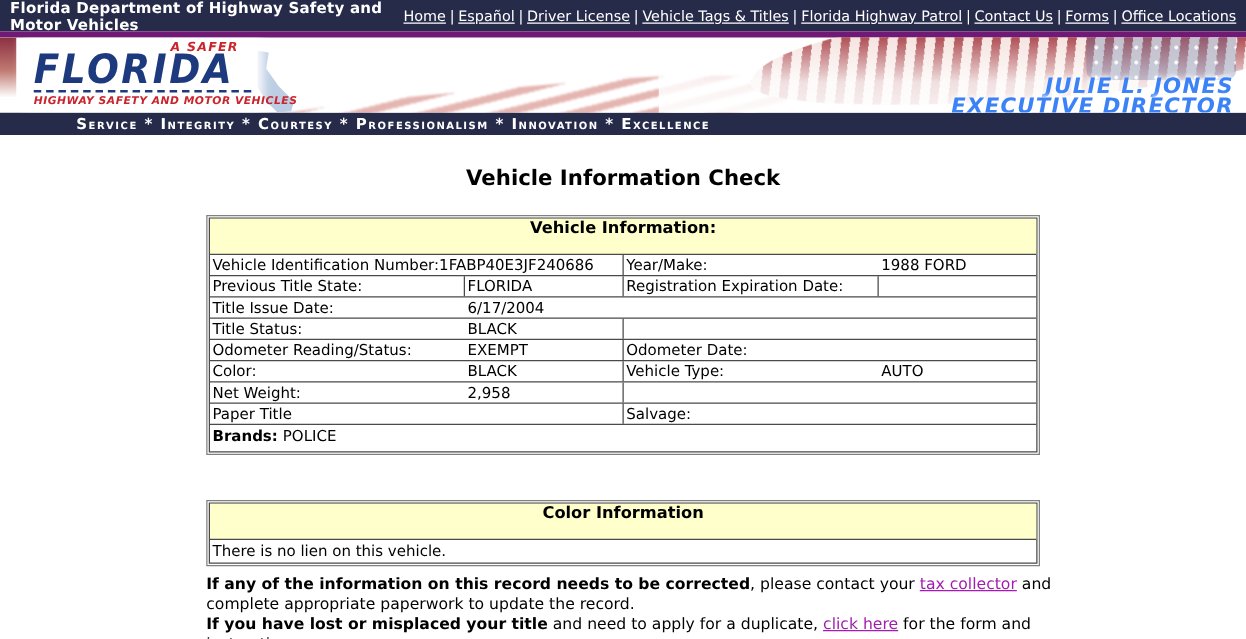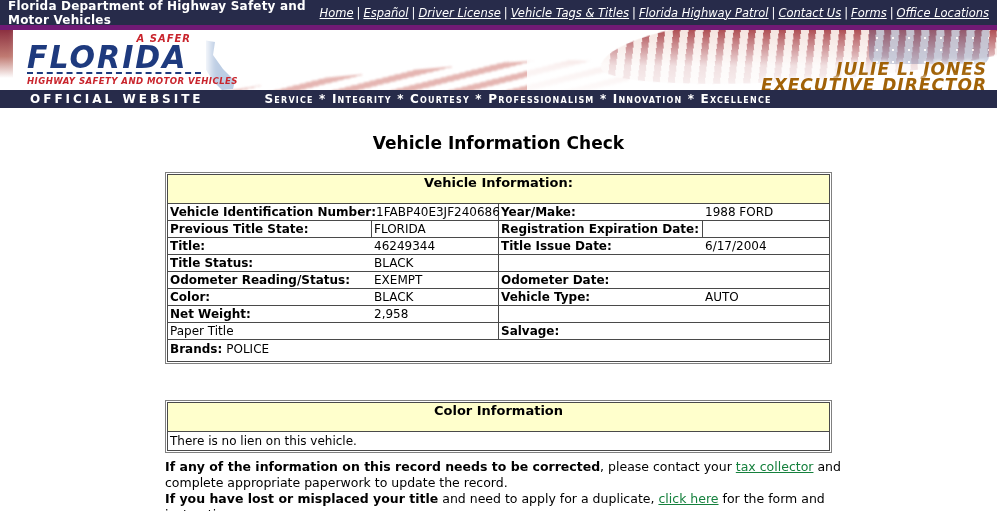--- a/index.html
+++ b/index.html
@@ -3,21 +3,21 @@
 <meta charset="utf-8">
 <style>
   * { margin:0; padding:0; box-sizing:border-box; }
   html,body { width:997px; height:511px; background:#fff; overflow:hidden;
               font-family:"DejaVu Sans", sans-serif; color:#000; }
 
   
   .topbar { height:25px; background:#272b4a; color:#fff; display:flex;
             align-items:center; justify-content:center; padding:0 8px; }
   .topbar-title { font-weight:bold; font-size:12px; letter-spacing:0.2px; }
-  .topbar-nav { font-size:11.5px; white-space:nowrap;font-style:italic; }
+  .topbar-nav { font-size:11.5px; white-space:nowrap; }
   .topbar-nav a { color:#fff; text-decoration:underline; }
   .topbar-nav .sep { padding:0 3px; }
 
   
   .banner { position:relative; height:65px; background:#fff; overflow:hidden;
             border-top:5px solid #701a75;font-style:italic; }
   .flag-left-edge { position:absolute; left:0; top:0; width:13px; height:48px;
             background:linear-gradient(180deg,#8c3040 0%, #c07a72 55%, rgba(255,255,255,0) 100%); }
   .flag-stripes-left { position:absolute; left:150px; top:42px; width:480px; height:46px;
             background:repeating-linear-gradient(171deg, rgba(187,62,52,0.38) 0 6px, rgba(255,255,255,0.85) 6px 14px);
@@ -39,56 +39,56 @@
             background:#fff; padding:1px 5px 2px 5px; box-shadow:0 0 8px 4px rgba(255,255,255,0.95); }
   .logo-tagline { color:#c9252d; font-weight:bold; font-size:10px; letter-spacing:1px;
             text-align:right; padding-right:10px; line-height:11px; }
   .logo-name { color:#1e3a7e; font-weight:bold; font-size:30px; line-height:26px;
             letter-spacing:2px; transform:scaleY(1.08); }
   .logo-divider { border-top:2px dashed #1e3a7e; margin:2px 0 2px 0; }
   .logo-subtitle { color:#c9252d; font-weight:bold; font-size:8.6px; letter-spacing:0.4px;
             line-height:10px; white-space:nowrap; }
 
   .executive-block { position:absolute; right:10px; top:31px; z-index:2; text-align:right;
-            color:#a16207; font-weight:bold; font-size:17px; line-height:16px;
+            color:#3b82f6; font-weight:bold; font-size:17px; line-height:16px;
             letter-spacing:1px; text-shadow:0 0 4px #fff, 0 0 6px #fff; }
 
   
   .motto-bar { height:18px; background:#272b4a; color:#fff; display:flex;
             align-items:center; font-size:12px; font-weight:bold; }
   .official-label { margin-left:30px; letter-spacing:3px; }
   .motto-text { margin-left:61px; letter-spacing:1.2px; font-variant:small-caps; }
 
   
   .page-title { text-align:center; font-size:17px; font-weight:bold; margin:25px 0 19px 0; }
 
   .dmv-table { width:667px; margin-left:165px; border:1px solid #808080;
             padding:1px; background:#fff; }
   .dmv-inner { border:1px solid #4a4a4a; }
   .thead { background:#ffffcc; text-align:center; font-weight:bold; font-size:13px;
             height:29px; line-height:16px; border-bottom:1px solid #4a4a4a; }
   .trow { display:flex; font-size:12px; height:17px; line-height:16px;
             border-bottom:1px solid #4a4a4a; white-space:nowrap; }
   .half-l { width:331px; border-right:1px solid #4a4a4a; display:flex; }
   .half-r { flex:1; display:flex; }
-  .lbl { font-weight:bold; width:204px; padding-left:2px; }
+  .lbl { font-weight:normal; width:204px; padding-left:2px; }
   .val { flex:1; padding-left:2px; }
   .trow--vin .half-l .lbl { width:auto; }
   .trow--vin .half-l .val { padding-left:0; }
   .trow--boxed .lbl { border-right:1px solid #4a4a4a; }
   .trow--plain .half-l .lbl { font-weight:normal; width:auto; }
   .brands-row { font-size:12px; height:21px; line-height:15px; padding:2px 0 0 2px; }
   .brands-row .b-lbl { font-weight:bold; }
   .brands-row .b-val { margin-left:4px; }
 
   .lien-table { margin-top:36px; }
   .lien-msg { font-size:12px; height:18px; line-height:16px; padding:1px 0 0 2px; }
 
   .footer-notes { width:676px; margin:6px 0 0 165px; font-size:12.5px; line-height:16px; }
-  .footer-notes a { color:#15803d; text-decoration:underline;text-align:center; }
+  .footer-notes a { color:#a21caf; text-decoration:underline;text-align:center; }
 </style>
 </head>
 <body>
 
 <div class="topbar">
   <div class="topbar-title">Florida Department of Highway Safety and Motor Vehicles</div>
   <div class="topbar-nav">
     <a href="#">Home</a><span class="sep">|</span><a href="#">Español</a><span class="sep">|</span><a href="#">Driver License</a><span class="sep">|</span><a href="#">Vehicle Tags &amp; Titles</a><span class="sep">|</span><a href="#">Florida Highway Patrol</a><span class="sep">|</span><a href="#">Contact Us</a><span class="sep">|</span><a href="#">Forms</a><span class="sep">|</span><a href="#">Office Locations</a>
   </div>
 </div>
@@ -111,21 +111,20 @@
     <div class="logo-subtitle">HIGHWAY SAFETY AND MOTOR VEHICLES</div>
   </div>
 
   <div class="executive-block">
     <div>JULIE L. JONES</div>
     <div>EXECUTIVE DIRECTOR</div>
   </div>
 </div>
 
 <div class="motto-bar">
-  <span class="official-label">OFFICIAL WEBSITE</span>
   <span class="motto-text">Service * Integrity * Courtesy * Professionalism * Innovation * Excellence</span>
 </div>
 
 <div class="page-title">Vehicle Information Check</div>
 
 <div class="dmv-table">
   <div class="dmv-inner">
     <div class="thead">Vehicle Information:</div>
 
     <div class="trow trow--vin">
@@ -144,24 +143,20 @@
           <span class="lbl">Previous Title State:</span>
           <span class="val">FLORIDA</span>
         </div>
       <div class="half-r">
           <span class="lbl">Registration Expiration Date:</span>
           <span class="val"></span>
         </div>
     </div>
 
     <div class="trow">
-      <div class="half-l">
-          <span class="lbl">Title:</span>
-          <span class="val">46249344</span>
-        </div>
       <div class="half-r">
           <span class="lbl">Title Issue Date:</span>
           <span class="val">6/17/2004</span>
         </div>
     </div>
 
     <div class="trow">
       <div class="half-l">
           <span class="lbl">Title Status:</span>
           <span class="val">BLACK</span>

